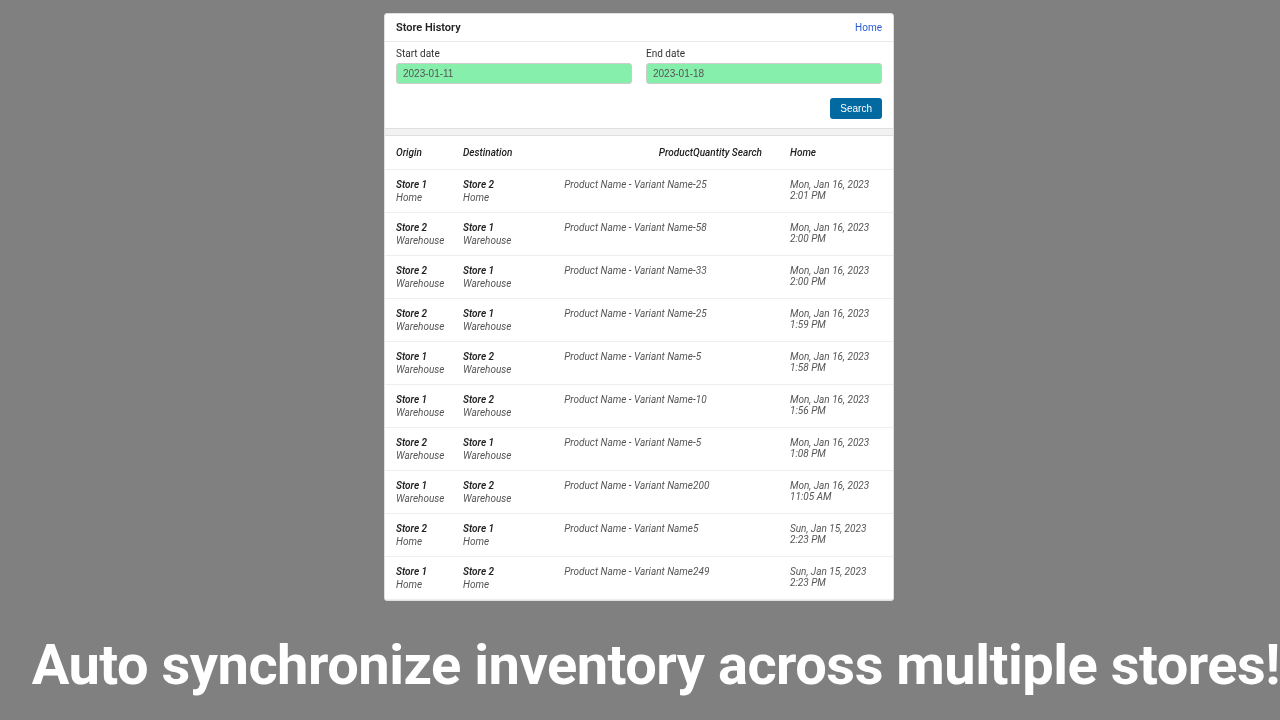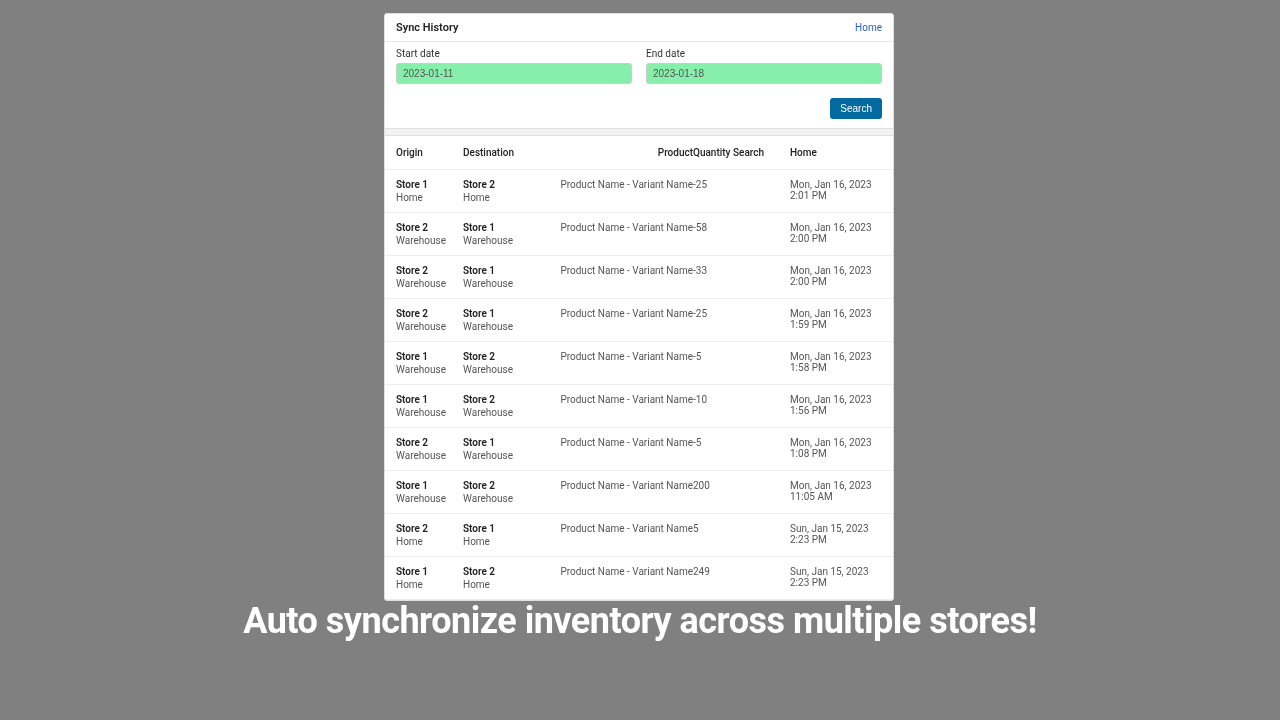--- a/index.html
+++ b/index.html
@@ -77,20 +77,21 @@
   .gap-bar {
     height: 7px;
     background: #f2f2f2;
     border-bottom: 1px solid #e0e0e0;
   }
   .tbl-header, .tbl-row {
     display: flex;
     padding: 9px 11px;
     border-bottom: 1px solid #eee;
     font-size: 10px;
+    font-style: italic;
   }
   .tbl-header {
     color: #222;
     font-weight: 500;
     padding-top: 11px;
     padding-bottom: 11px;
   }
   .col-origin   { width: 67px; }
   .col-dest     { width: 88px; }
   .col-product  { width: 142px; color:#555;text-align:right;}
@@ -98,34 +99,34 @@
   .col-date     { flex: 1; color:#555;}
   .tbl-header .col-product,
   .tbl-header .col-qty,
   .tbl-header .col-date { color:#222; }
   .store-name { font-weight: 600; color:#222; display:block; }
   .store-loc  { color:#555; display:block; margin-top:2px;}
   .tagline {
     position: absolute;
     left: 0;
     width: 1280px;
-    top: 600px;
-    text-align: center;
+    top: 632px;
+    text-align: right;
     color: #fff;
-    font-size: 36px;
+    font-size: 56px;
     font-weight: 700;
     letter-spacing: -0.5px;
   }
 </style>
 </head>
 <body>
 
 <div class="panel">
   <div class="panel-header">
-    <span class="panel-title">Sync History</span>
+    <span class="panel-title">Store History</span>
     <a class="home-link">Home</a>
   </div>
 
   <div class="filter-row">
     <div class="filter-col">
       <label class="filter-label">Start date</label>
       <input class="date-input" value="2023-01-11" style="">
     </div>
     <div class="filter-col">
       <label class="filter-label">End date</label>

